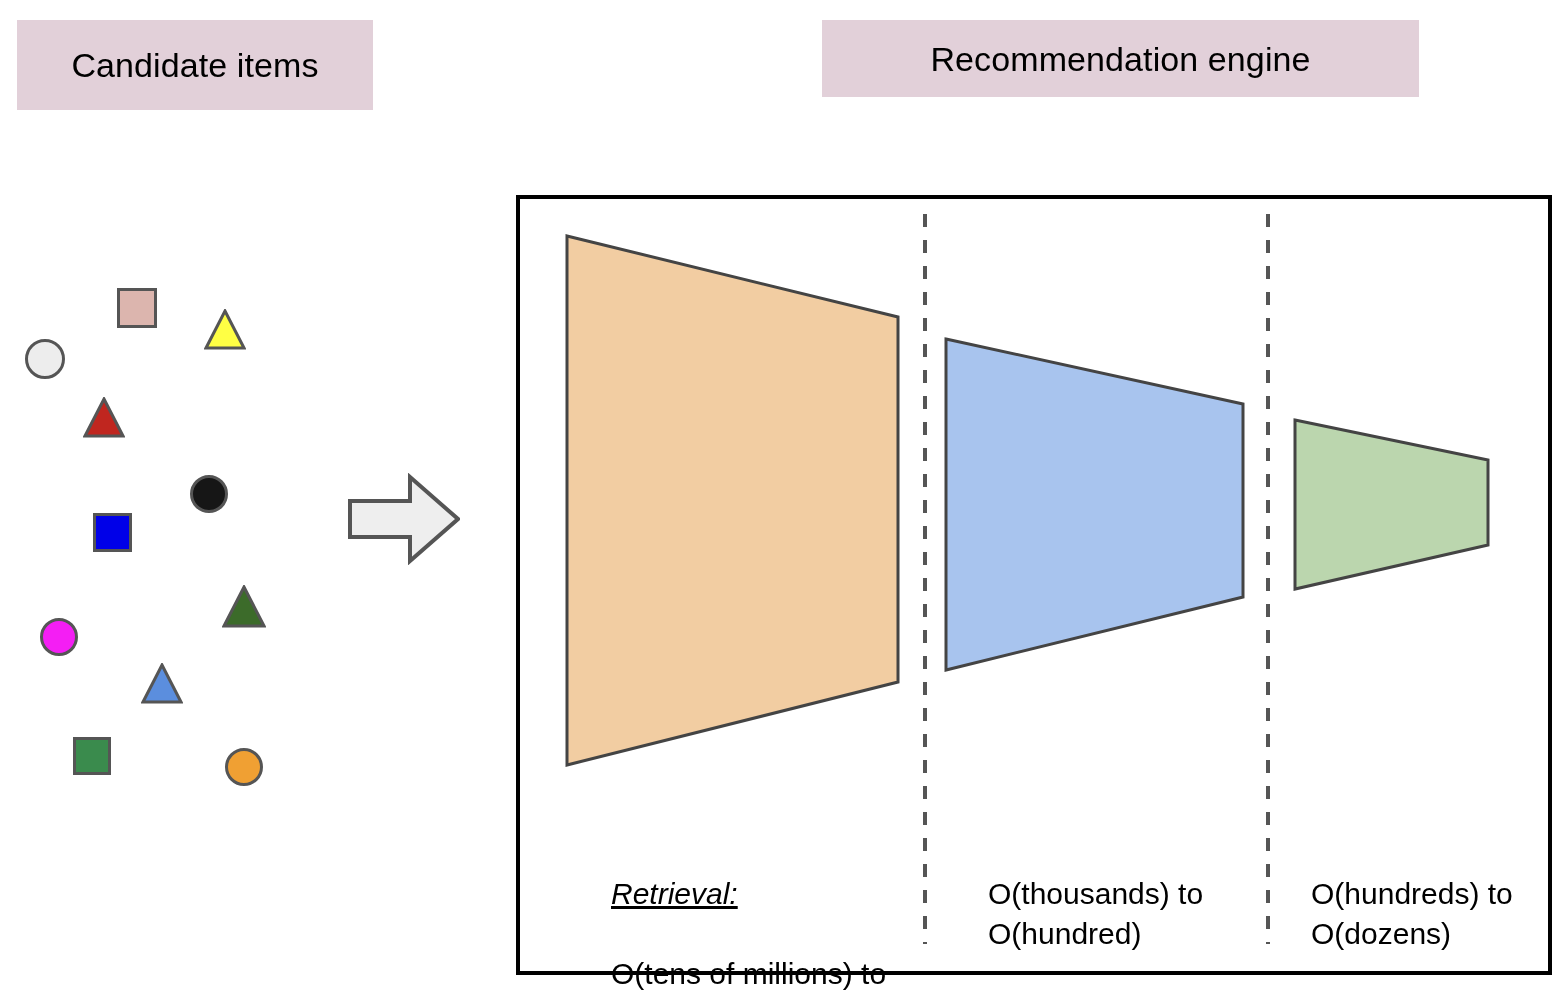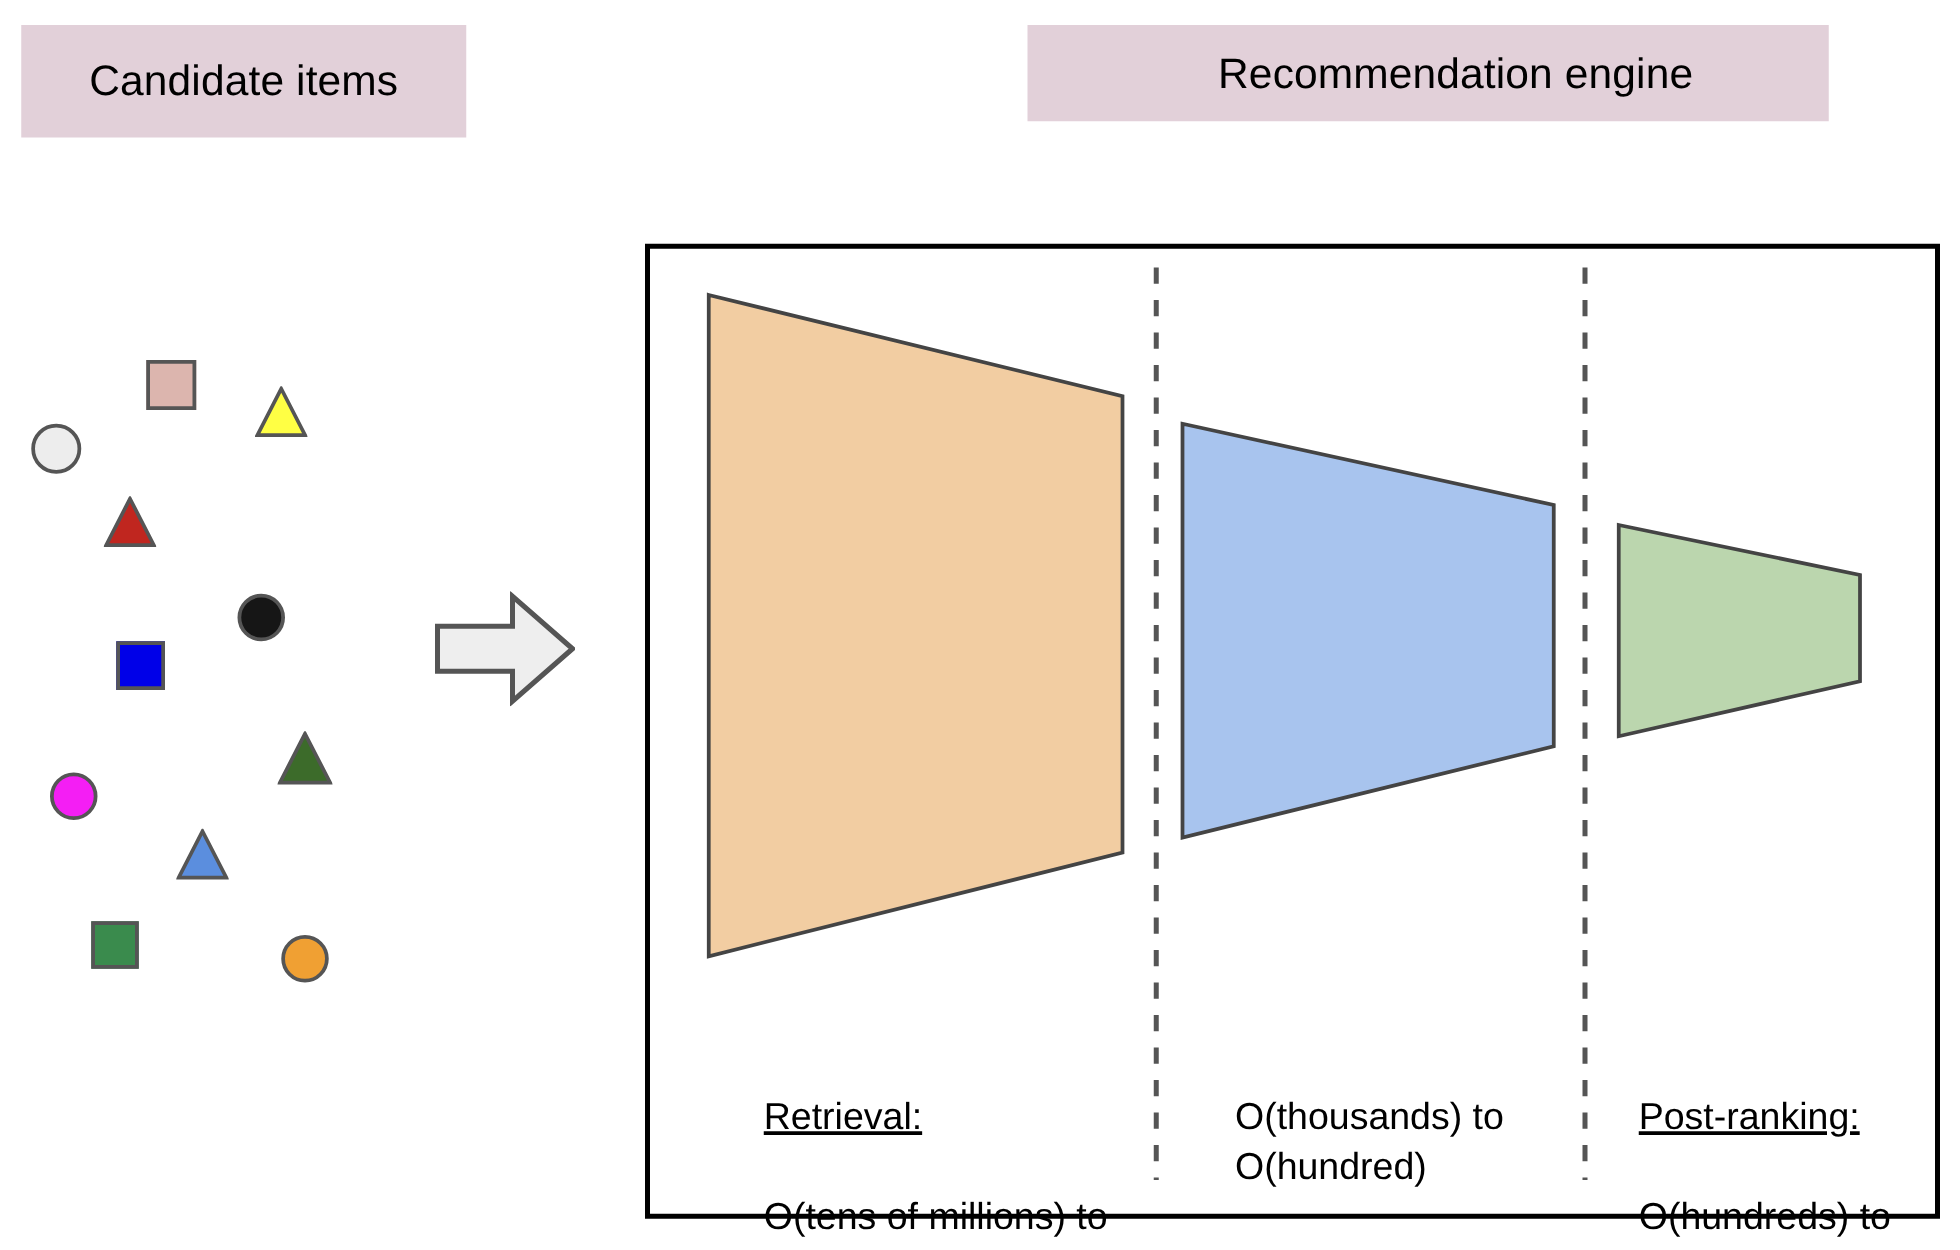--- a/index.html
+++ b/index.html
@@ -38,21 +38,20 @@
     left: 17px;
     top: 20px;
     width: 356px;
     height: 90px;
   }
   #chip-engine {
     left: 822px;
     top: 20px;
     width: 597px;
     height: 77px;
-    padding-left: 44px;
   }
 
   
   .shape { position: absolute; }
 
   .sq {
     box-sizing: border-box;
     border: 3px solid #555555;
   }
   .circ {
@@ -94,20 +93,21 @@
   
   .stage-caption {
     position: absolute;
     font-size: 30px;
     line-height: 40px;
     color: #000;
     white-space: pre-line;
   }
   .stage-caption .stage-title {
     display: block;
+    font-style: italic;
     text-decoration: underline;
     font-weight: 400;
   }
   .stage-caption .stage-desc {
     display: block;
     white-space: pre-line;
   }
   #caption-retrieval { left: 611px; top: 834px; width: 300px; }
   #caption-ranking   { left: 988px; top: 834px; width: 270px; }
   #caption-post      { left: 1311px; top: 834px; width: 240px; }
@@ -172,18 +172,17 @@
     <span class="stage-desc">O(tens of millions) to
 O(thousands)</span>
   </div>
 
   <div class="stage-caption" id="caption-ranking">
     <span class="stage-desc">O(thousands) to
 O(hundred)</span>
   </div>
 
   <div class="stage-caption" id="caption-post">
-    <span class="stage-title">Post-ranking:</span>
     <span class="stage-desc">O(hundreds) to
 O(dozens)</span>
   </div>
 
 </div>
 
 </body></html>

